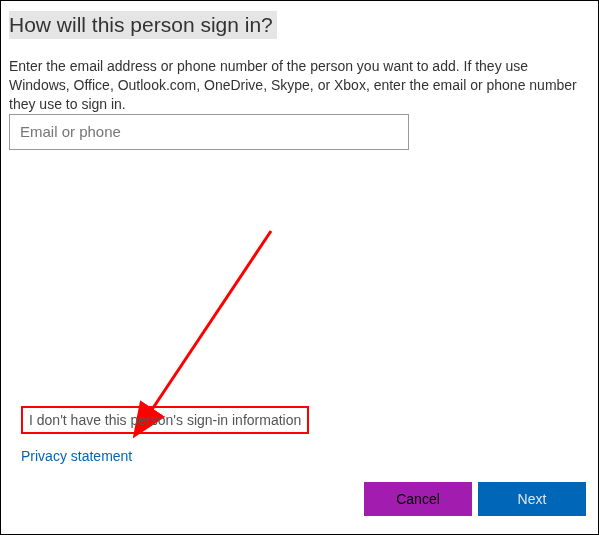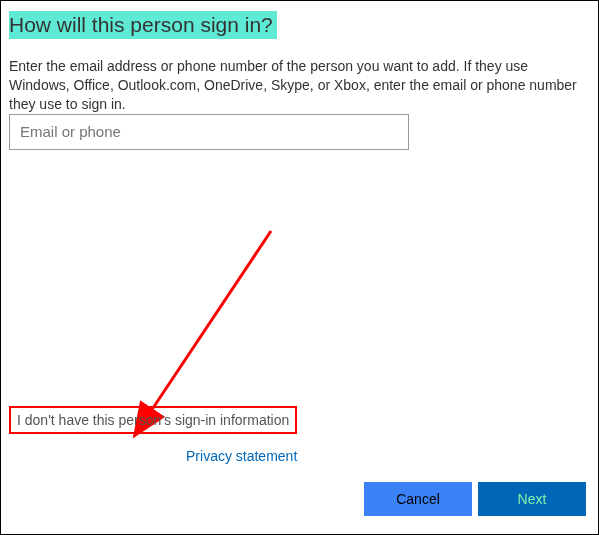--- a/index.html
+++ b/index.html
@@ -17,21 +17,21 @@
     }
     .dialog {
       padding: 10px 10px 10px 8px;
       height: 100%;
       position: relative;
     }
     .heading {
       font-size: 21px;
       font-weight: 300;
       color: #333333;
-      background-color: #5eead4;
+      background-color: #e5e5e5;
       display: inline-block;
       padding: 2px 4px 2px 0;
       margin-bottom: 18px;
     }
     .instruction {
       font-size: 14px;
       color: #333333;
       line-height: 1.35;
       padding-right: 6px;
     }
@@ -43,23 +43,22 @@
       font-size: 15px;
       color: #0369a1;
       font-family: inherit;
       background: #ffffff;
     }
     .input-field::placeholder {
       color: #767676;
     }
     .bottom-links {
       position: absolute;
-      left: 8px;
+      left: 20px;
       bottom: 70px;
-      text-align: right;
     }
     .no-info-link {
       display: inline-block;
       font-size: 14px;
       color: #555555;
       border: 2px solid #ff0000;
       padding: 4px 6px;
       cursor: pointer;
       margin-bottom: 4px;
     }
@@ -79,26 +78,26 @@
     }
     .btn {
       width: 108px;
       height: 34px;
       border: none;
       font-size: 14px;
       font-family: inherit;
       cursor: pointer;
     }
     .btn-cancel {
-      background: #3b82f6;
+      background: #a21caf;
       color: #000000;
     }
     .btn-next {
       background: #0067b8;
-      color: #86efac;
+      color: #e5e5e5;
     }
     .arrow-annotation {
       position: absolute;
       left: 120px;
       top: 220px;
       pointer-events: none;
     }
   </style>
 </head>
 <body>

